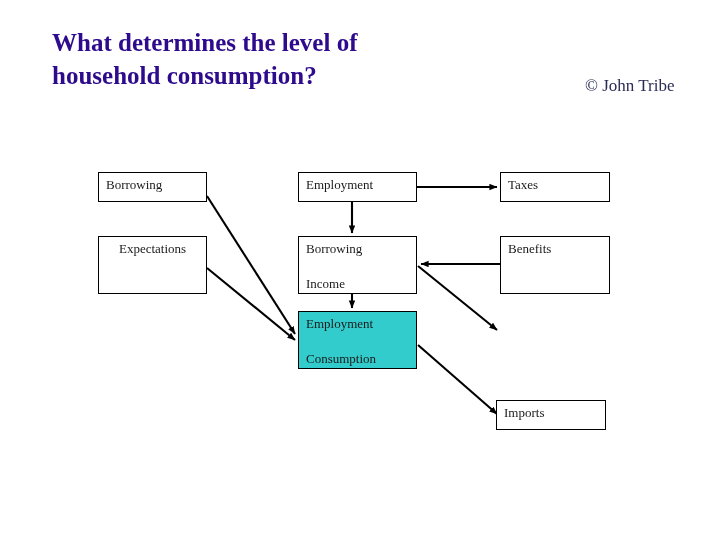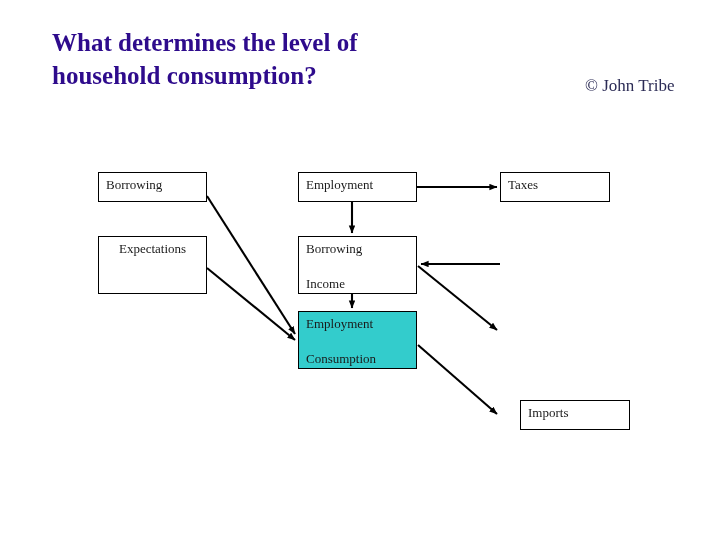--- a/index.html
+++ b/index.html
@@ -130,20 +130,23 @@
 
     <div class="node filled" style="left:298px; top:311px; width:119px; height:58px;">
       <span class="line1">Employment</span>
       <span class="line2">Consumption</span>
     </div>
 
     <div class="node" style="left:500px; top:172px; width:110px; height:30px;">
       <span class="line1">Taxes</span>
     </div>
 
+    <div class="node" style="left:500px; top:236px; width:110px; height:58px;">
+      <span class="line1">Benefits</span>
+    </div>
 
 
-    <div class="node" style="left:520px; top:400px; width:110px; height:30px;">
+    <div class="node" style="left:496px; top:400px; width:110px; height:30px;">
       <span class="line1">Imports</span>
     </div>
 
   </div>
 </div>
 
 </body></html>

